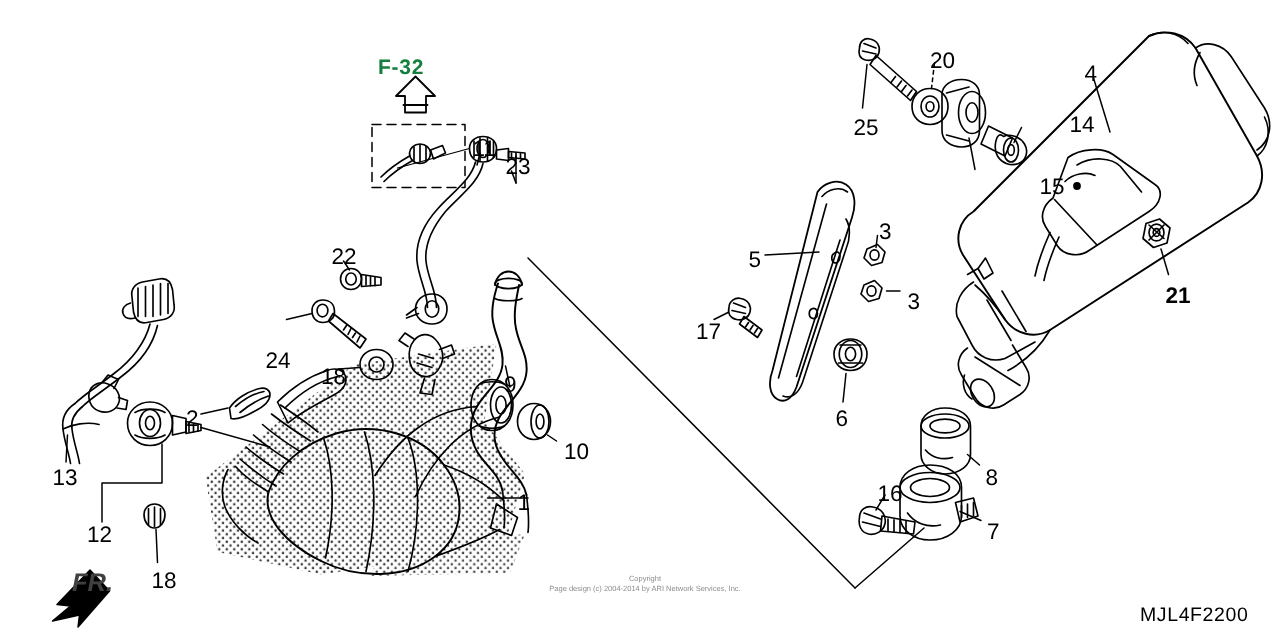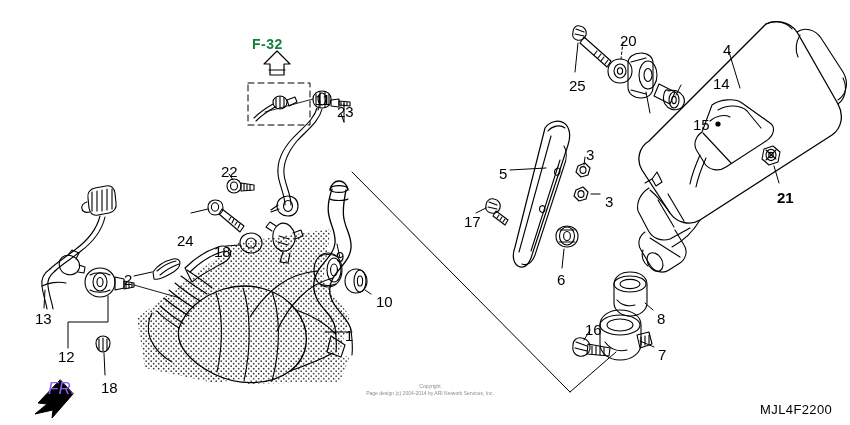--- a/index.html
+++ b/index.html
@@ -32,23 +32,23 @@
     position:absolute;
     font-family:"Liberation Sans",sans-serif;
     font-size:13px;
     letter-spacing:0.4px;
     color:#000000;
   }
   .frlabel{
     position:absolute;
     font-family:"Liberation Sans",sans-serif;
     font-size:17px;
-    font-weight:normal;
+    font-weight:bold;
     font-style:italic;
-    color:#8b5cf6;
+    color:#404040;
   }
   .copyright{
     position:absolute;
     font-family:"Liberation Sans",sans-serif;
     font-size:5px;
     color:#8d8d8d;
     text-align:center;
     line-height:1.45;
     white-space:nowrap;
   }

